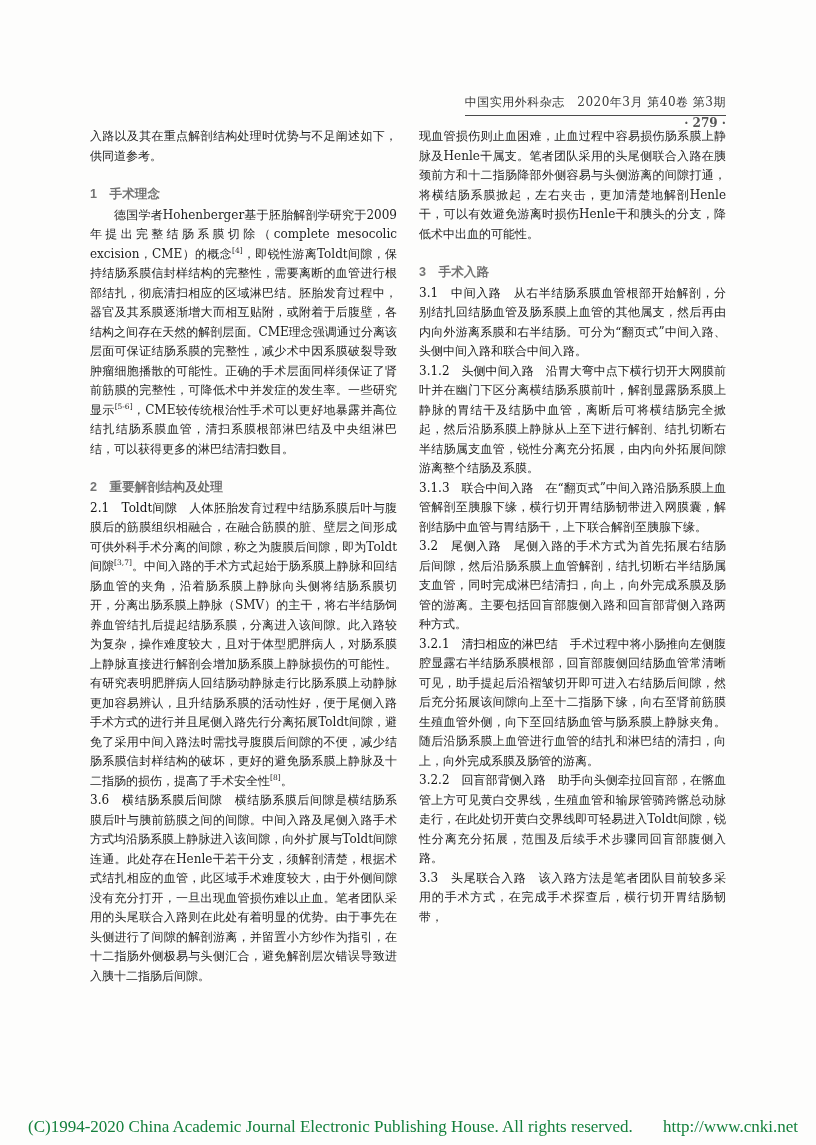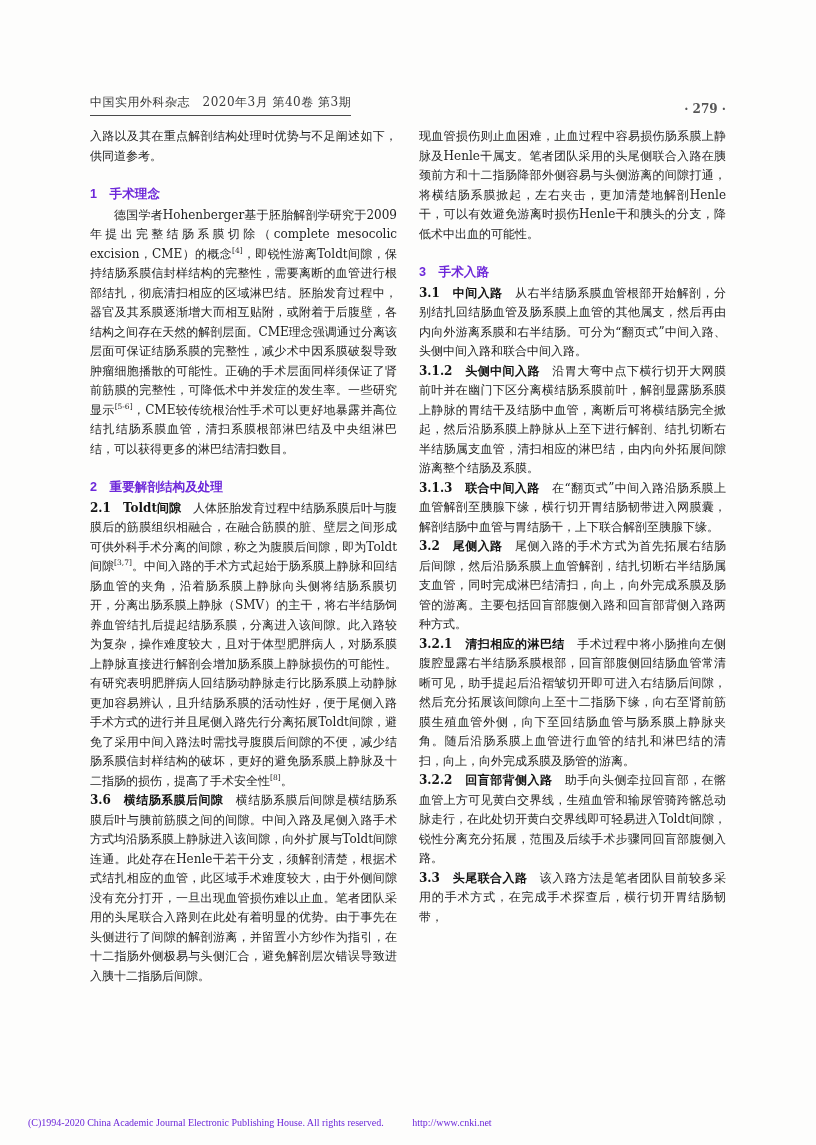--- a/index.html
+++ b/index.html
@@ -8,21 +8,21 @@
     width:816px;height:1145px;
     margin:0 auto;
     background:#fdfdfc;
     overflow:hidden;
     font-family:"DejaVu Serif","Liberation Serif",serif;
     color:#222;
   }
   .header{
     position:absolute;left:90px;top:94px;width:636px;
     display:flex;justify-content:space-between;align-items:flex-end;
-    font-size:12px;color:#3a3a3a;
+    font-size:12px;color:#3a3a3a;flex-direction:column;
   }
   .journal-line{
     border-bottom:1.2px solid #4a4a4a;
     padding-bottom:4px;
     letter-spacing:0.5px;
   }
   .page-no{color:#555;font-weight:bold;}
   .body{
     position:absolute;left:90px;top:127px;width:636px;
     display:flex;gap:22px;justify-content:flex-end;
@@ -35,29 +35,29 @@
     color:#1e1e1e;
   }
   .para{margin:0;}
   .para.indent{text-indent:2em;}
   .heading{
     font-family:"Liberation Sans","DejaVu Sans",sans-serif;
     font-weight:bold;
     font-size:12.6px;
     margin-top:19px;
     margin-bottom:1px;
-    color:#6d28d9;
+    color:#737373;
     text-align:left;
   }
-  .b{font-weight:bold;color:#141414;}
+  .b{font-weight:normal;color:#141414;}
   sup{font-size:7.5px;line-height:0;vertical-align:super;letter-spacing:0;}
   .footer{
     position:absolute;left:28px;top:1117px;width:780px;
     font-family:"Liberation Serif","DejaVu Serif",serif;
-    font-size:10px;color:#6d28d9;
+    font-size:17px;color:#15803d;
     white-space:nowrap;
   }
   .footer .url{margin-left:26px;}
 </style>
 </head>
 <body>
 
 <div class="page">
 
   <div class="header">
@@ -71,21 +71,21 @@
         <div class="heading"><span>1　手术理念</span></div>
         <div class="para indent"><span>德国学者Hohenberger基于胚胎解剖学研究于2009年提出完整结肠系膜切除（complete mesocolic excision，CME）的概念</span><sup>[4]</sup><span>，即锐性游离Toldt间隙，保持结肠系膜信封样结构的完整性，需要离断的血管进行根部结扎，彻底清扫相应的区域淋巴结。胚胎发育过程中，器官及其系膜逐渐增大而相互贴附，或附着于后腹壁，各结构之间存在天然的解剖层面。CME理念强调通过分离该层面可保证结肠系膜的完整性，减少术中因系膜破裂导致肿瘤细胞播散的可能性。正确的手术层面同样须保证了肾前筋膜的完整性，可降低术中并发症的发生率。一些研究显示</span><sup>[5-6]</sup><span>，CME较传统根治性手术可以更好地暴露并高位结扎结肠系膜血管，清扫系膜根部淋巴结及中央组淋巴结，可以获得更多的淋巴结清扫数目。</span></div>
         <div class="heading"><span>2　重要解剖结构及处理</span></div>
         <div class="para"><span class="b">2.1　Toldt间隙</span><span>　人体胚胎发育过程中结肠系膜后叶与腹膜后的筋膜组织相融合，在融合筋膜的脏、壁层之间形成可供外科手术分离的间隙，称之为腹膜后间隙，即为Toldt间隙</span><sup>[3,7]</sup><span>。中间入路的手术方式起始于肠系膜上静脉和回结肠血管的夹角，沿着肠系膜上静脉向头侧将结肠系膜切开，分离出肠系膜上静脉（SMV）的主干，将右半结肠饲养血管结扎后提起结肠系膜，分离进入该间隙。此入路较为复杂，操作难度较大，且对于体型肥胖病人，对肠系膜上静脉直接进行解剖会增加肠系膜上静脉损伤的可能性。有研究表明肥胖病人回结肠动静脉走行比肠系膜上动静脉更加容易辨认，且升结肠系膜的活动性好，便于尾侧入路手术方式的进行并且尾侧入路先行分离拓展Toldt间隙，避免了采用中间入路法时需找寻腹膜后间隙的不便，减少结肠系膜信封样结构的破坏，更好的避免肠系膜上静脉及十二指肠的损伤，提高了手术安全性</span><sup>[8]</sup><span>。</span></div>
         <div class="para"><span class="b">3.6　横结肠系膜后间隙</span><span>　横结肠系膜后间隙是横结肠系膜后叶与胰前筋膜之间的间隙。中间入路及尾侧入路手术方式均沿肠系膜上静脉进入该间隙，向外扩展与Toldt间隙连通。此处存在Henle干若干分支，须解剖清楚，根据术式结扎相应的血管，此区域手术难度较大，由于外侧间隙没有充分打开，一旦出现血管损伤难以止血。笔者团队采用的头尾联合入路则在此处有着明显的优势。由于事先在头侧进行了间隙的解剖游离，并留置小方纱作为指引，在十二指肠外侧极易与头侧汇合，避免解剖层次错误导致进入胰十二指肠后间隙。</span></div>
       </div>
     <div class="col">
         <div class="para"><span>现血管损伤则止血困难，止血过程中容易损伤肠系膜上静脉及Henle干属支。笔者团队采用的头尾侧联合入路在胰颈前方和十二指肠降部外侧容易与头侧游离的间隙打通，将横结肠系膜掀起，左右夹击，更加清楚地解剖Henle干，可以有效避免游离时损伤Henle干和胰头的分支，降低术中出血的可能性。</span></div>
         <div class="heading"><span>3　手术入路</span></div>
         <div class="para"><span class="b">3.1　中间入路</span><span>　从右半结肠系膜血管根部开始解剖，分别结扎回结肠血管及肠系膜上血管的其他属支，然后再由内向外游离系膜和右半结肠。可分为“翻页式”中间入路、头侧中间入路和联合中间入路。</span></div>
-        <div class="para"><span class="b">3.1.2　头侧中间入路</span><span>　沿胃大弯中点下横行切开大网膜前叶并在幽门下区分离横结肠系膜前叶，解剖显露肠系膜上静脉的胃结干及结肠中血管，离断后可将横结肠完全掀起，然后沿肠系膜上静脉从上至下进行解剖、结扎切断右半结肠属支血管，清扫相应的淋巴结，由内向外拓展间隙游离整个结肠及系膜。</span></div>
+        <div class="para"><span class="b">3.1.2　头侧中间入路</span><span>　沿胃大弯中点下横行切开大网膜前叶并在幽门下区分离横结肠系膜前叶，解剖显露肠系膜上静脉的胃结干及结肠中血管，离断后可将横结肠完全掀起，然后沿肠系膜上静脉从上至下进行解剖、结扎切断右半结肠属支血管，锐性分离充分拓展，由内向外拓展间隙游离整个结肠及系膜。</span></div>
         <div class="para"><span class="b">3.1.3　联合中间入路</span><span>　在“翻页式”中间入路沿肠系膜上血管解剖至胰腺下缘，横行切开胃结肠韧带进入网膜囊，解剖结肠中血管与胃结肠干，上下联合解剖至胰腺下缘。</span></div>
         <div class="para"><span class="b">3.2　尾侧入路</span><span>　尾侧入路的手术方式为首先拓展右结肠后间隙，然后沿肠系膜上血管解剖，结扎切断右半结肠属支血管，同时完成淋巴结清扫，向上，向外完成系膜及肠管的游离。主要包括回盲部腹侧入路和回盲部背侧入路两种方式。</span></div>
         <div class="para"><span class="b">3.2.1　清扫相应的淋巴结</span><span>　手术过程中将小肠推向左侧腹腔显露右半结肠系膜根部，回盲部腹侧回结肠血管常清晰可见，助手提起后沿褶皱切开即可进入右结肠后间隙，然后充分拓展该间隙向上至十二指肠下缘，向右至肾前筋膜生殖血管外侧，向下至回结肠血管与肠系膜上静脉夹角。随后沿肠系膜上血管进行血管的结扎和淋巴结的清扫，向上，向外完成系膜及肠管的游离。</span></div>
         <div class="para"><span class="b">3.2.2　回盲部背侧入路</span><span>　助手向头侧牵拉回盲部，在髂血管上方可见黄白交界线，生殖血管和输尿管骑跨髂总动脉走行，在此处切开黄白交界线即可轻易进入Toldt间隙，锐性分离充分拓展，范围及后续手术步骤同回盲部腹侧入路。</span></div>
         <div class="para"><span class="b">3.3　头尾联合入路</span><span>　该入路方法是笔者团队目前较多采用的手术方式，在完成手术探查后，横行切开胃结肠韧带，</span></div>
       </div>
   </div>
 
   <div class="footer">
     <span>(C)1994-2020 China Academic Journal Electronic Publishing House. All rights reserved.</span>

